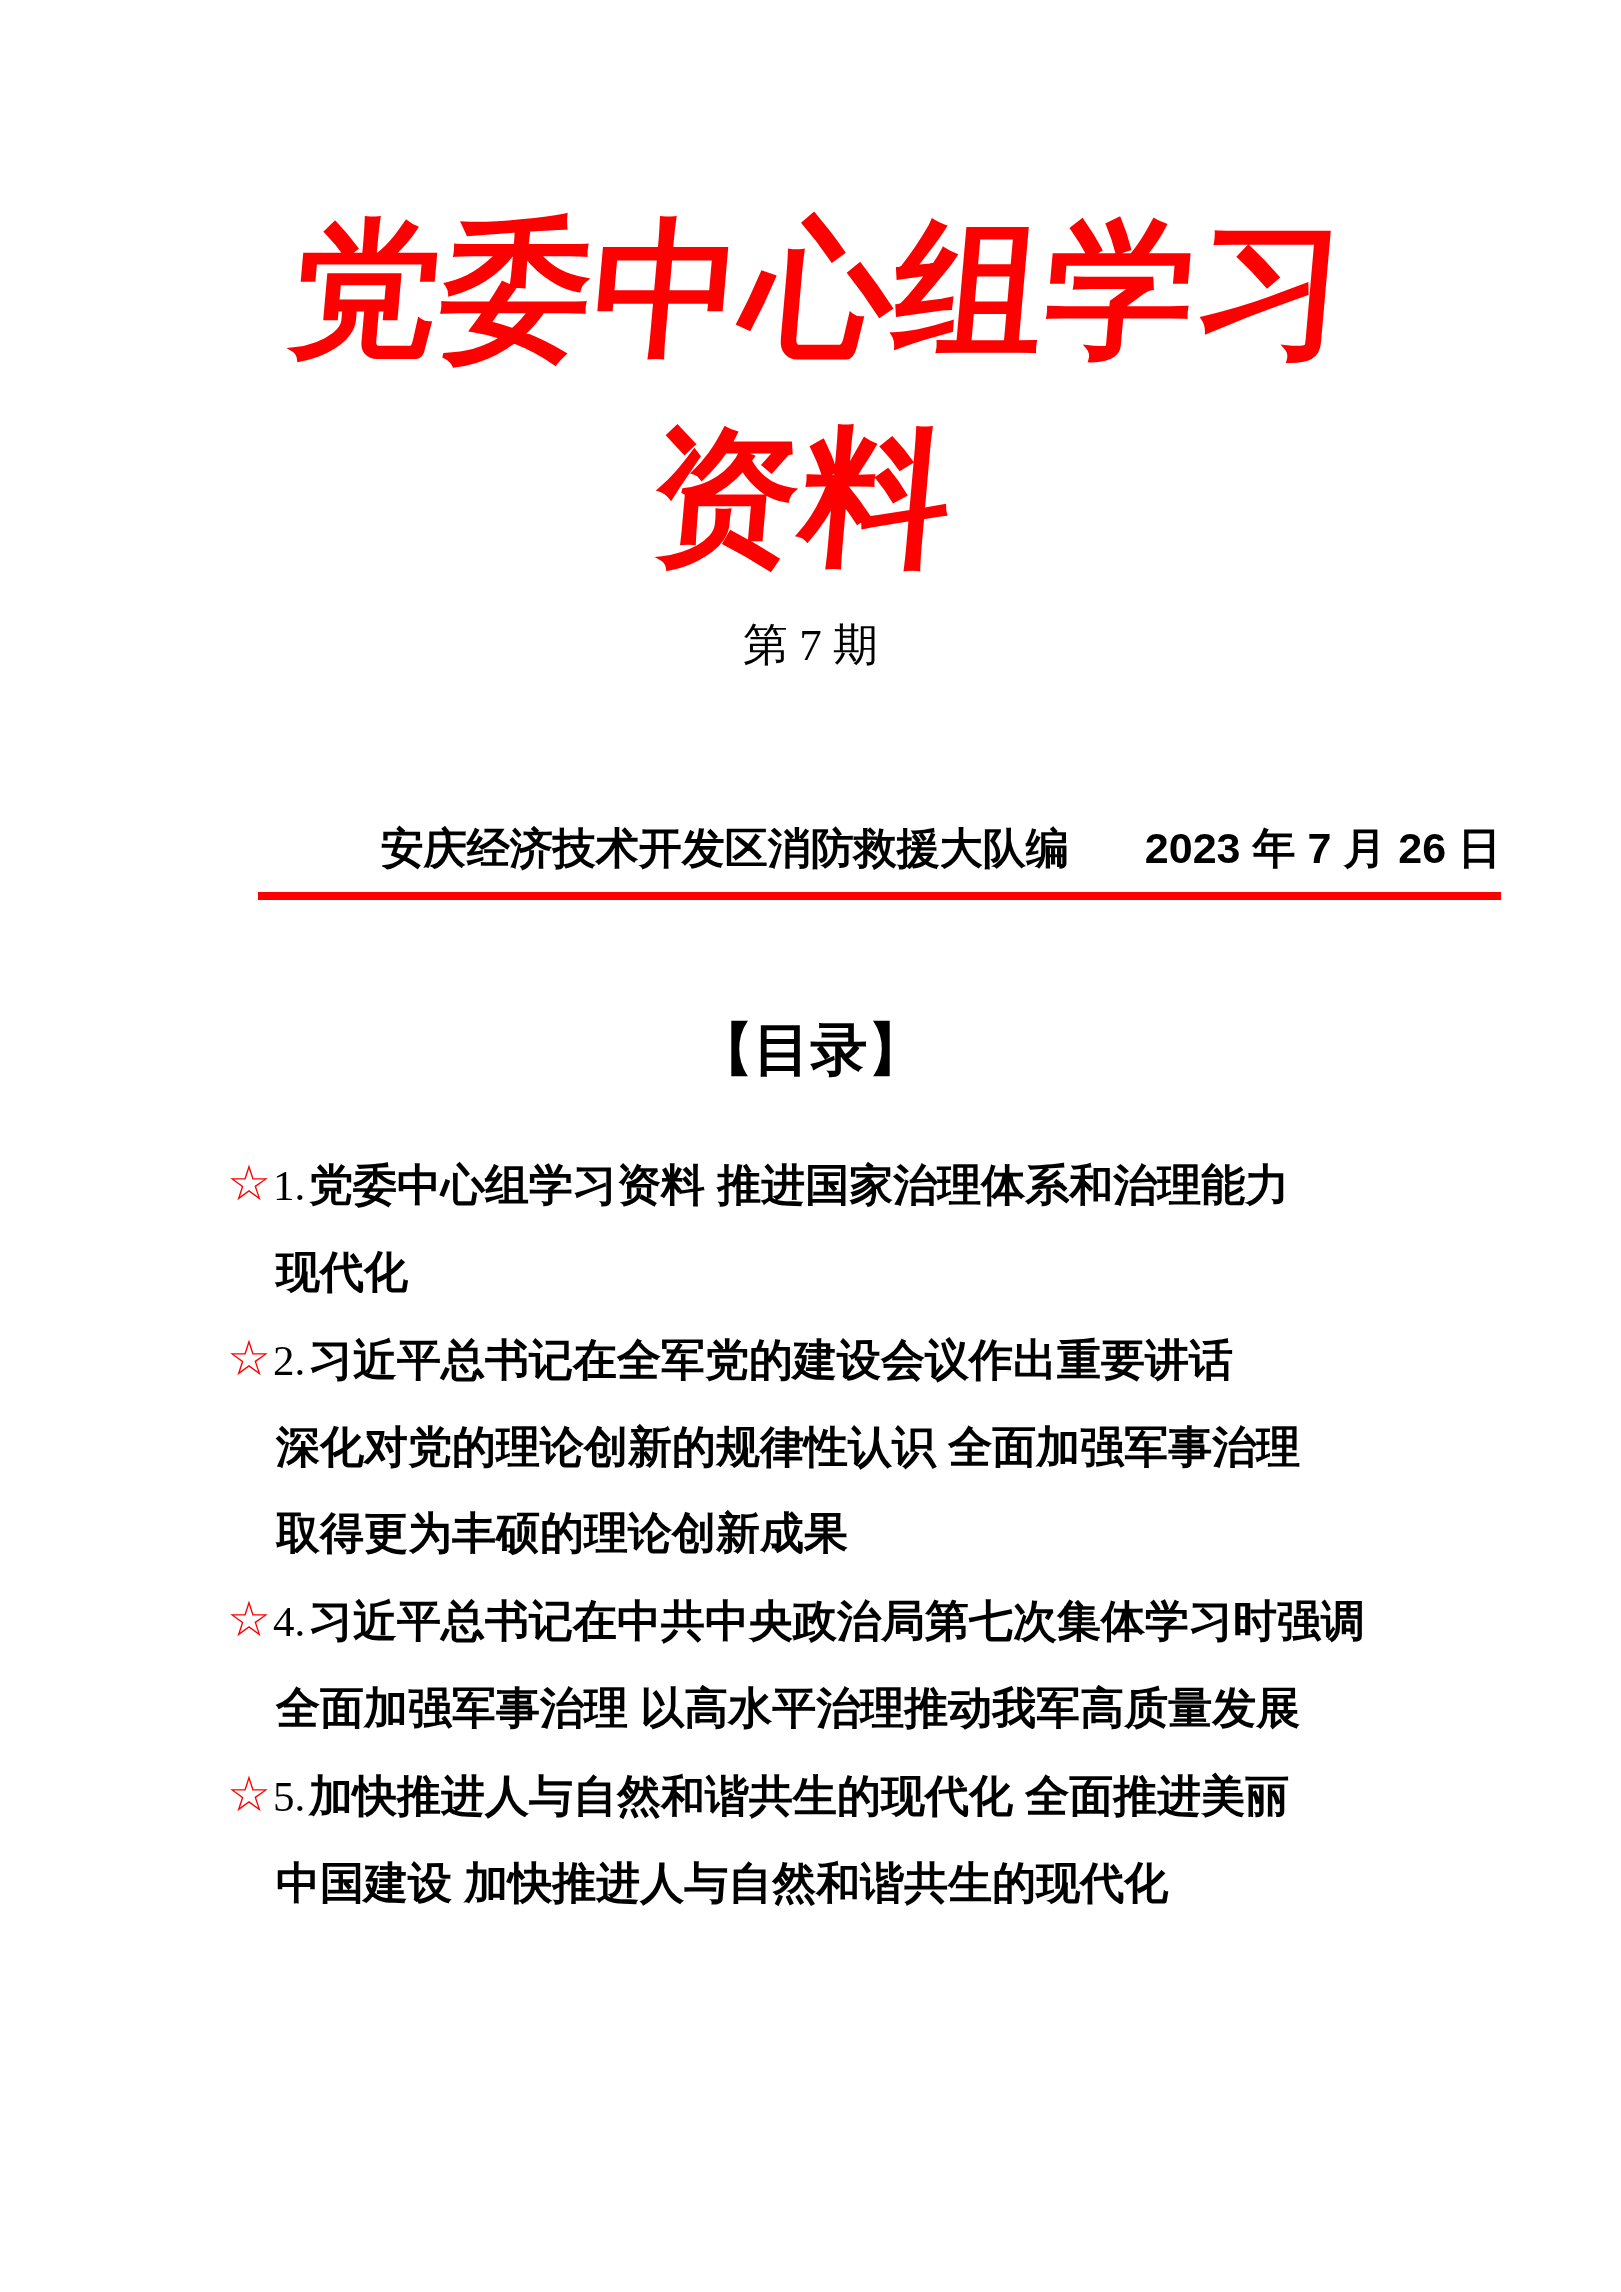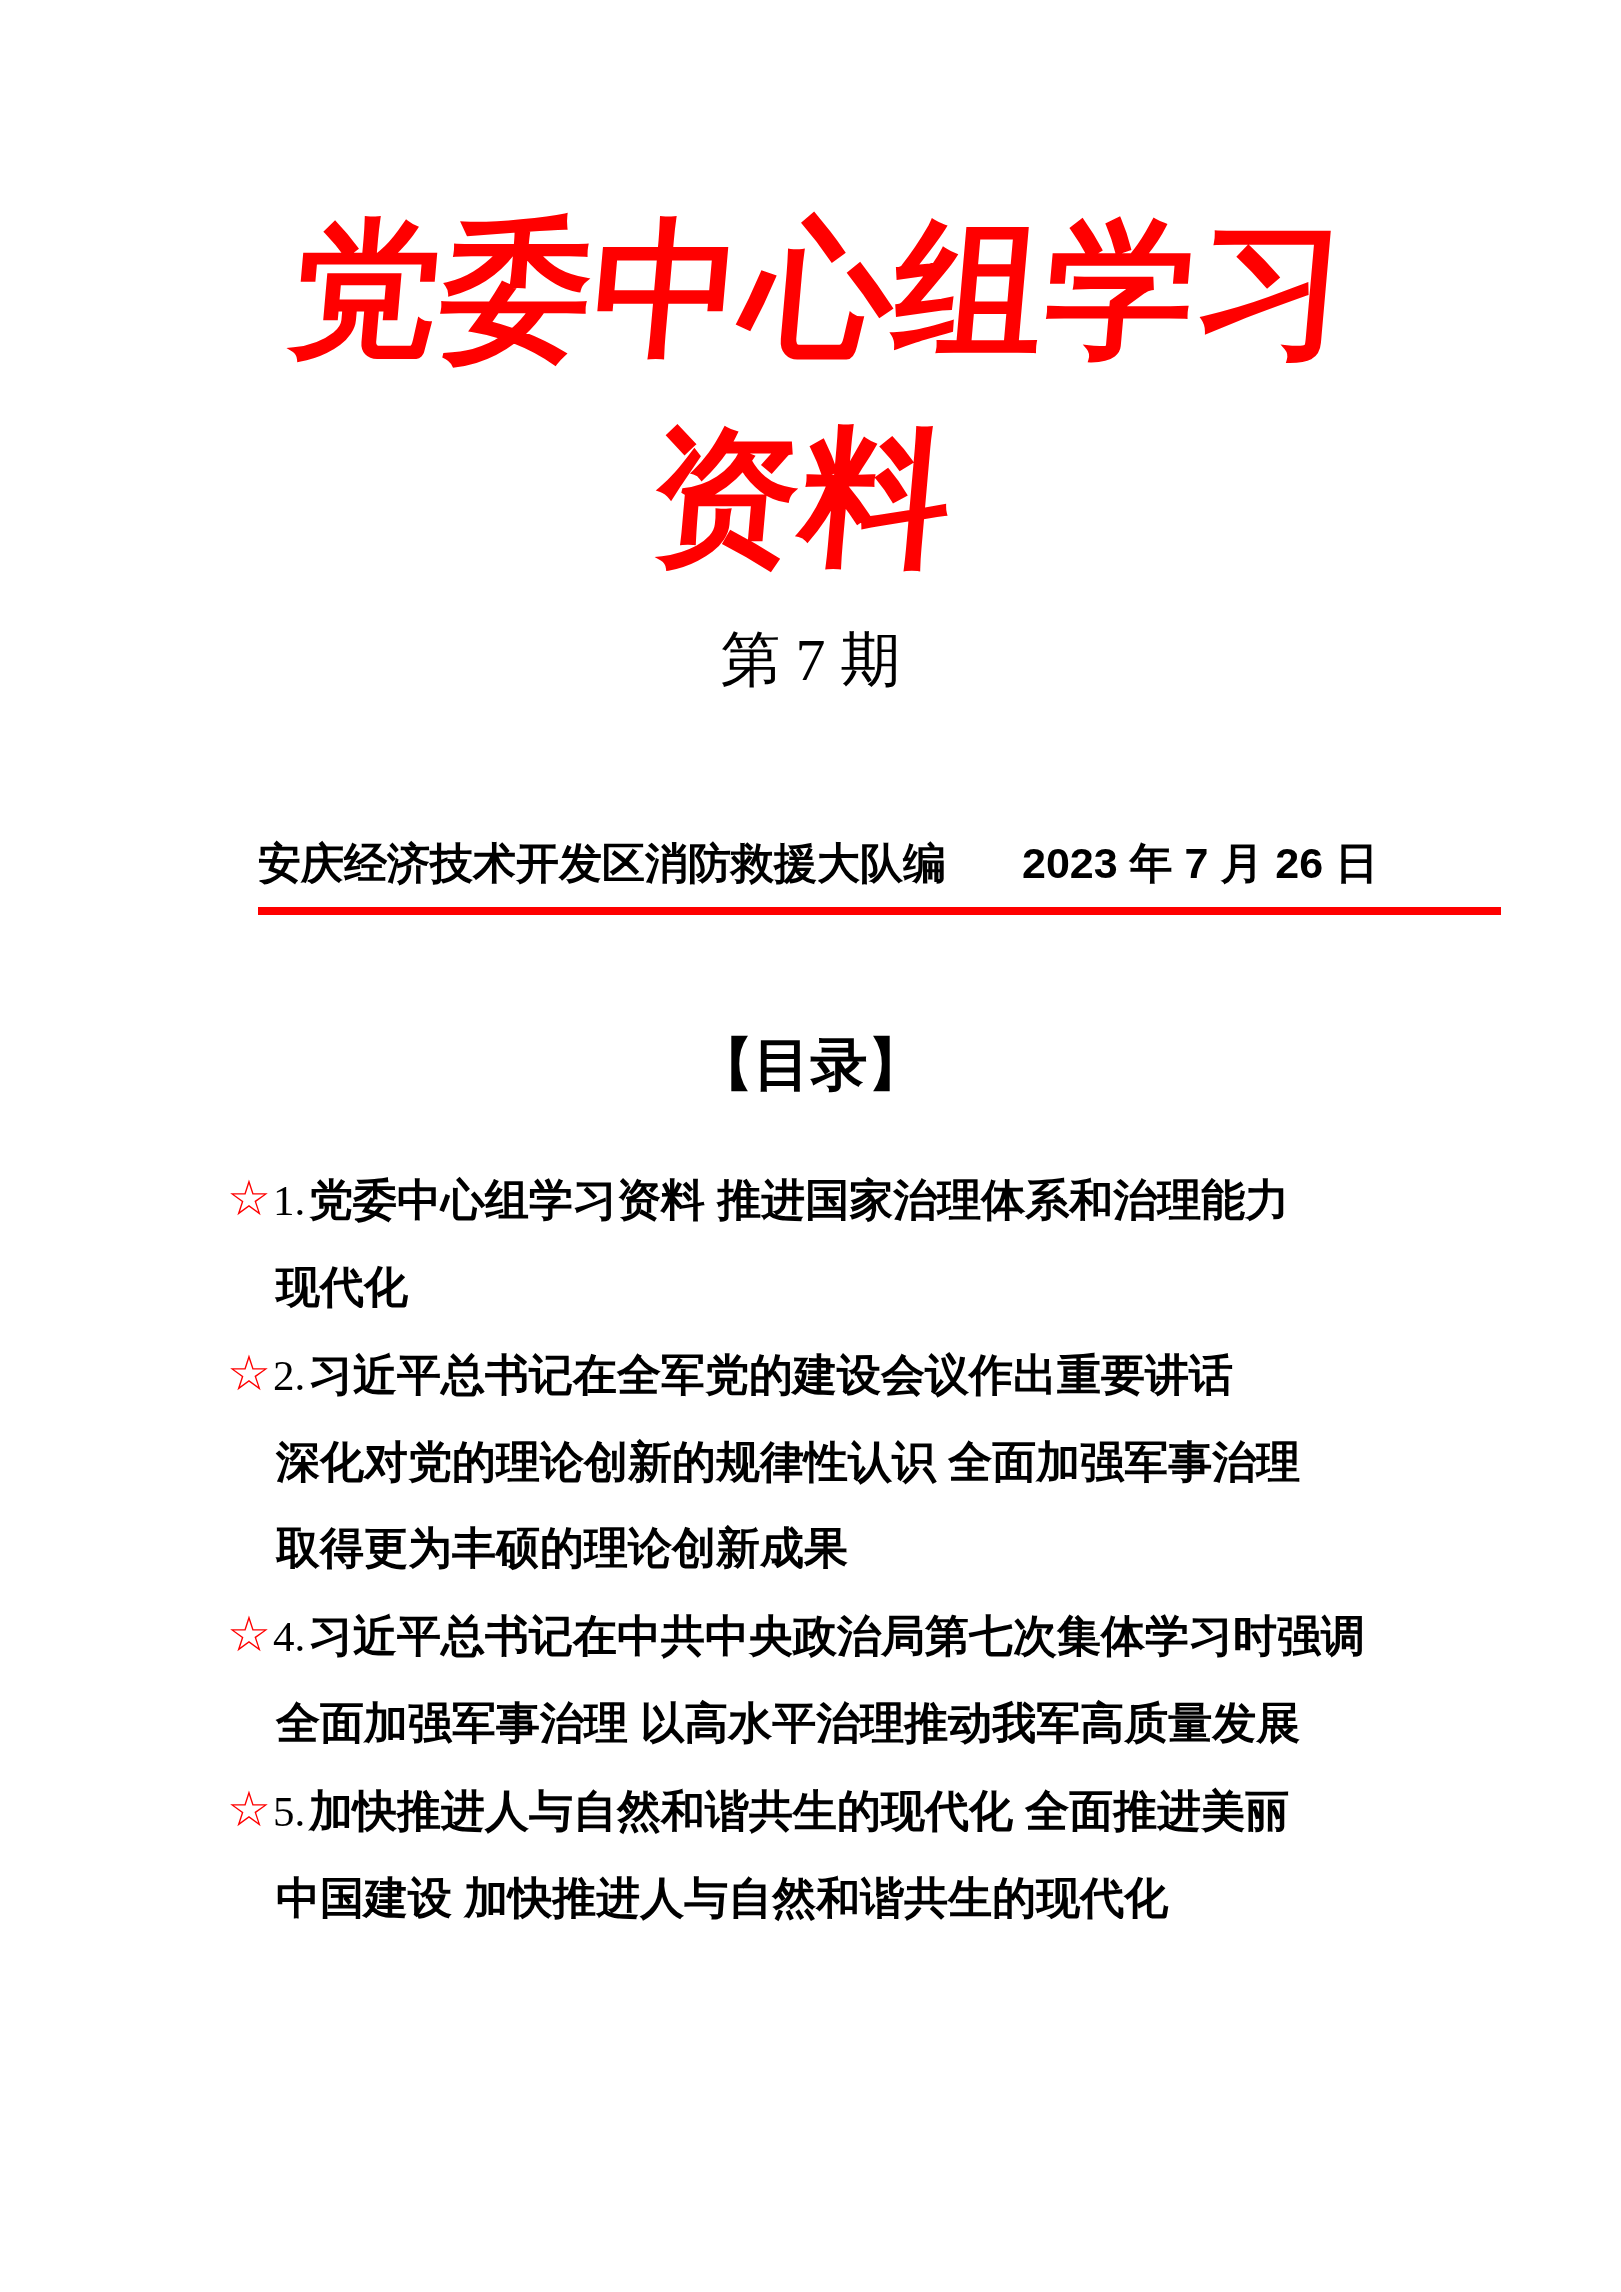--- a/index.html
+++ b/index.html
@@ -27,37 +27,37 @@
     margin: 0 auto;
     text-align: center;
     font-size: 149px;
     line-height: 208px;
     font-weight: 800;
     color: var(--accent, #FF0000);
     transform: skewX(-5deg);
     letter-spacing: 2px;
   }
   .issue {
-    margin-top: 28px;
+    margin-top: 13px;
     text-align: center;
-    font-size: 60px;
+    font-size: 45px;
     line-height: 61px;
     font-weight: 400;
     color: #000000;
     font-family: "Liberation Serif", serif;
   }
   
   .pub-line {
     margin-top: 145px;
     margin-left: 258px;
     width: 1243px;
     box-sizing: border-box;
     border-bottom: 8.8px solid var(--accent, #FF0000);
     padding-bottom: 15.7px;
-    text-align: left;
+    text-align: right;
     font-size: 43px;
     line-height: 55px;
     font-weight: 700;
     white-space: nowrap;
   }
   .pub-date {
     margin-left: 76px;
   }
   .toc-heading {
     margin-top: 114px;

